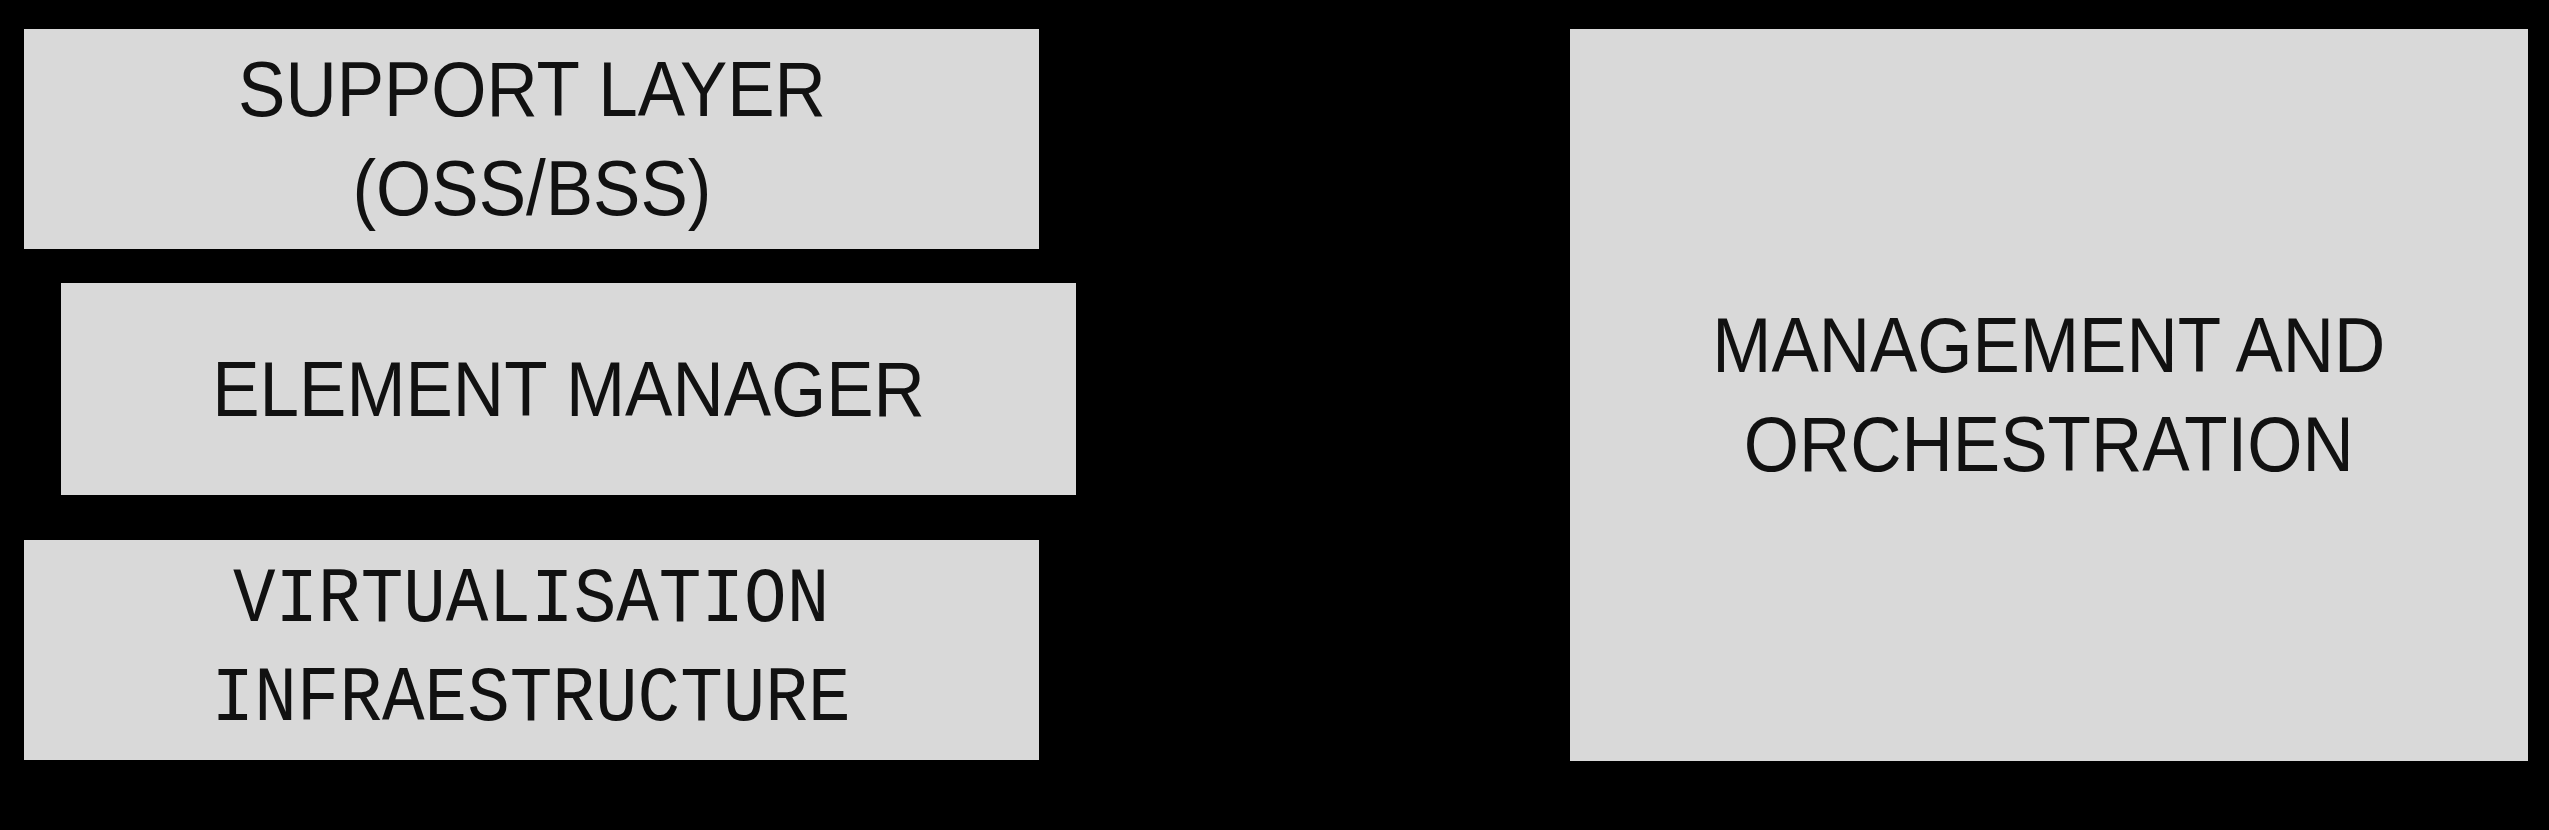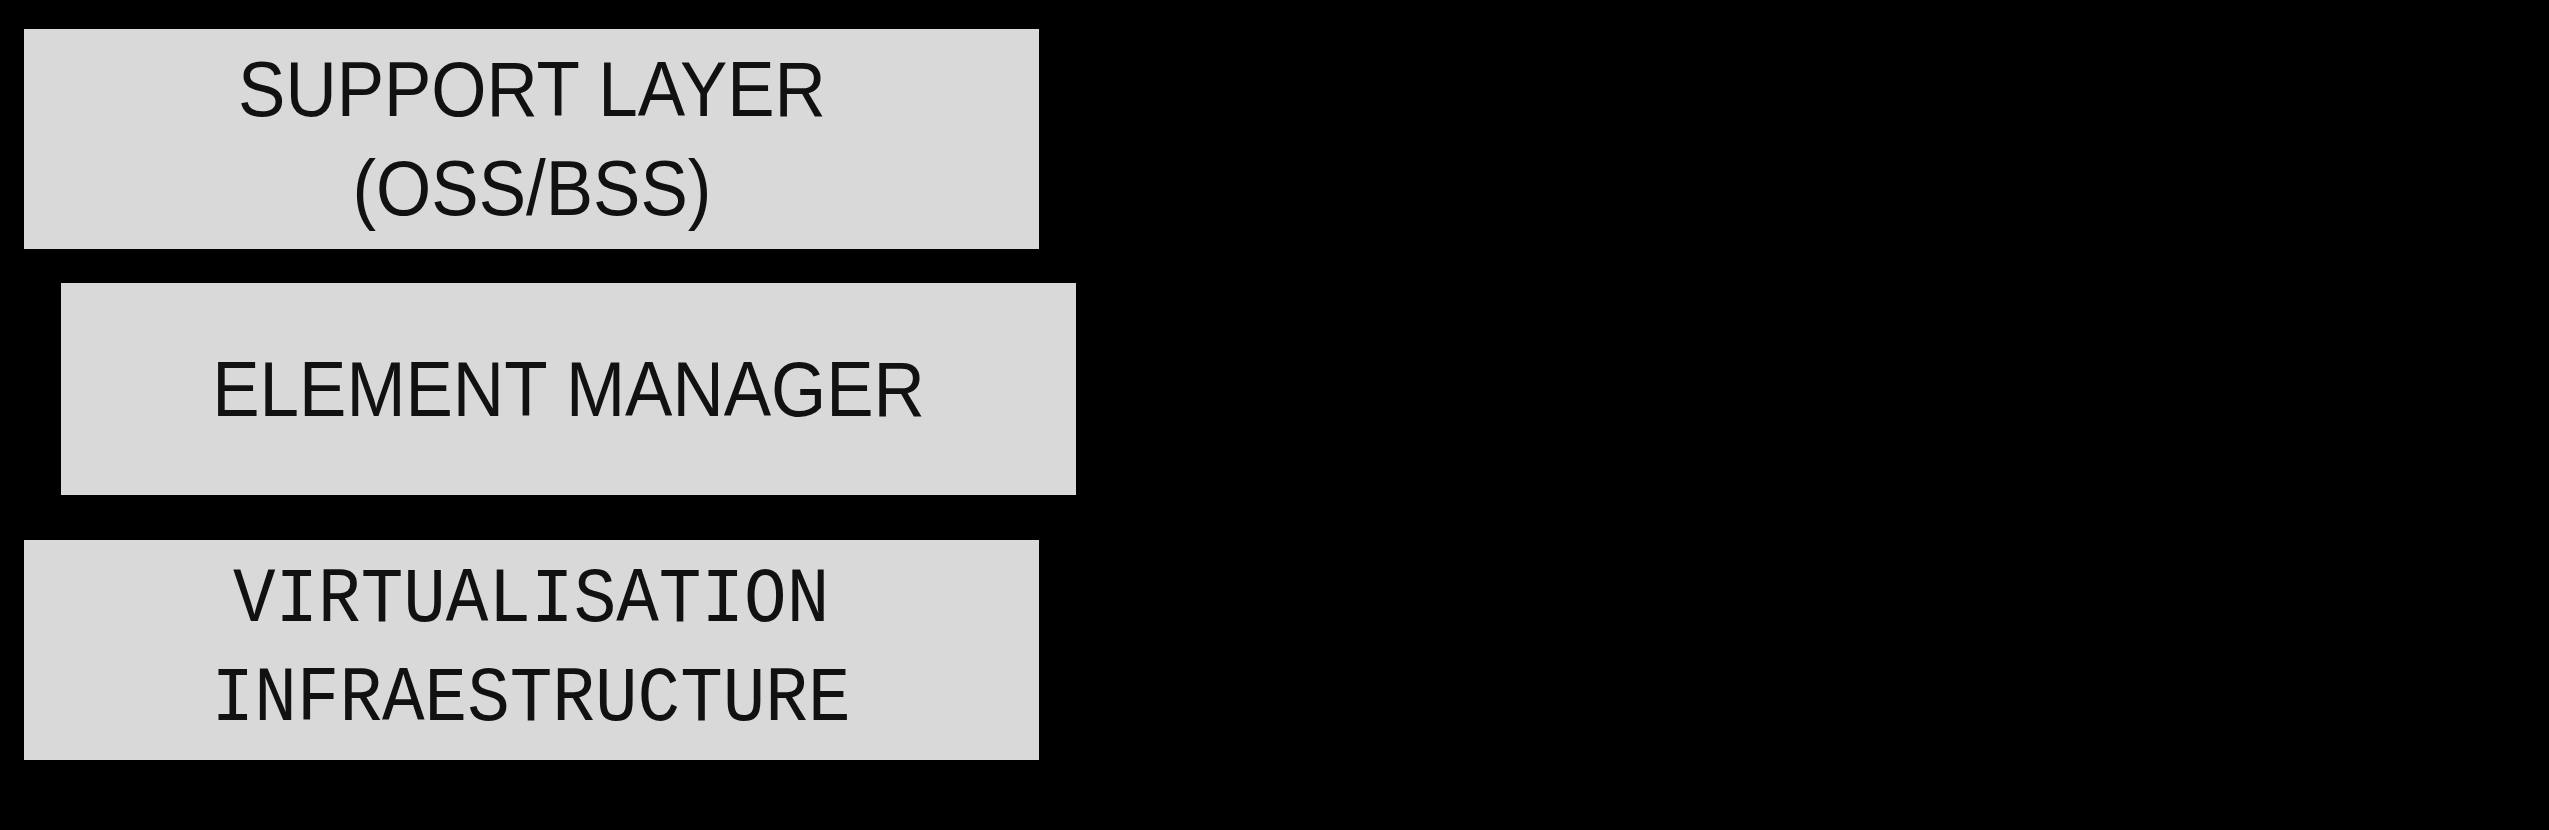--- a/index.html
+++ b/index.html
@@ -59,14 +59,20 @@
     </div>
   </div>
 
   <div class="box" id="box-virtualisation">
     <div class="label">
       <span class="line">VIRTUALISATION</span>
       <span class="line">INFRAESTRUCTURE</span>
     </div>
   </div>
 
+  <div class="box" id="box-mano">
+    <div class="label">
+      <span class="line">MANAGEMENT AND</span>
+      <span class="line">ORCHESTRATION</span>
+    </div>
+  </div>
 
 </div>
 
 </body></html>

